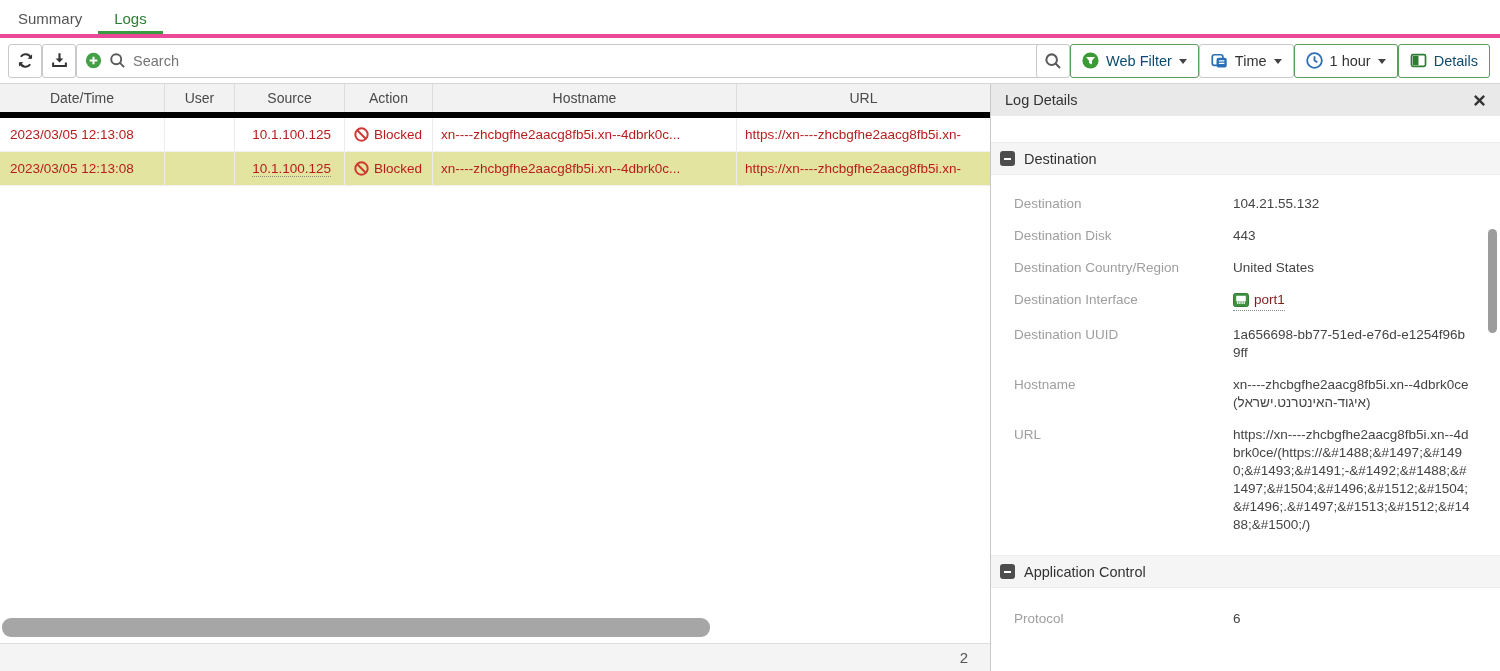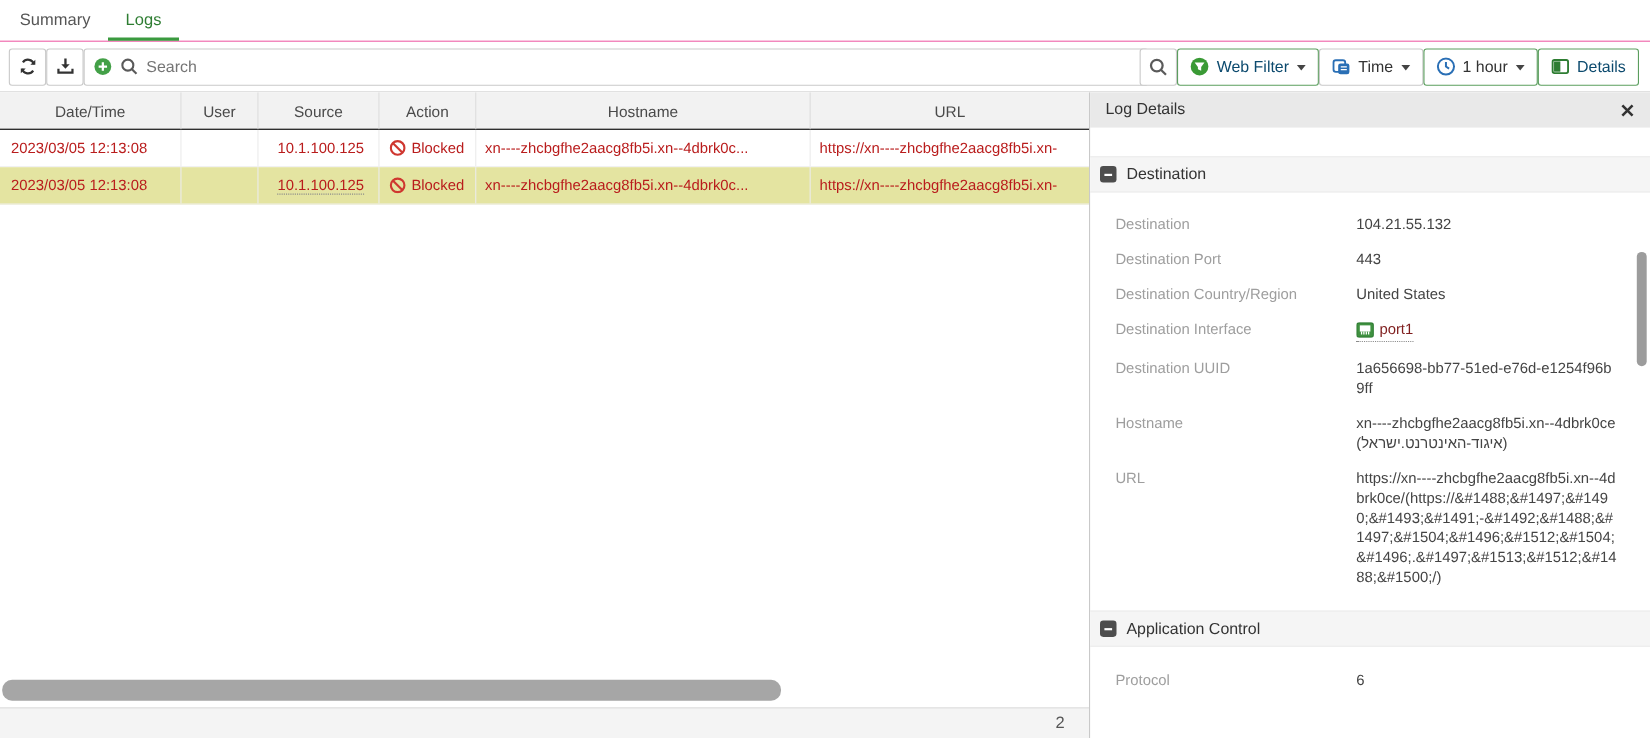--- a/index.html
+++ b/index.html
@@ -1,20 +1,20 @@
 <!DOCTYPE html>
 <html><head>
 <meta charset="utf-8">
 <style>
   * { margin:0; padding:0; box-sizing:border-box; }
   html,body { width:1500px; height:671px; overflow:hidden; background:#fff;
     font-family:"Liberation Sans","DejaVu Sans",sans-serif; color:#333; }
 
   
-  .tabbar { height:38px; border-bottom:1px solid #ec4899; display:flex; align-items:stretch; padding-left:2px; background:#fff; }
+  .tabbar { height:38px; border-bottom:4px solid #ec4899; display:flex; align-items:stretch; padding-left:2px; background:#fff; }
   .tab { padding:0 16px; font-size:15px; line-height:37px; color:#555; cursor:pointer; }
   .tab.active { color:#2e7d32; box-shadow:inset 0 -3px 0 #3a9a3f; }
 
   
   .toolbar { height:46px; display:flex; align-items:center; padding:0 10px 0 8px; border-bottom:1px solid #d5d5d5; background:#fff; }
   .tool-btn { height:34px; border:1px solid #c9c9c9; background:#fff; border-radius:3px;
     display:flex; align-items:center; justify-content:center; cursor:pointer; flex:none; }
   .icon-btn { width:34px; }
   .drop-btn { padding:0 11px; gap:7px; font-size:14.5px; color:#333; }
   .drop-btn.green { border-color:#5b9e5e; }
@@ -23,21 +23,21 @@
   .search-wrap { flex:1 1 auto; height:34px; border:1px solid #c9c9c9; border-radius:3px; display:flex; align-items:center; padding:0 8px; gap:7px; background:#fff; }
   .search-wrap input { border:none; outline:none; flex:1; font-size:14.5px; font-family:inherit; color:#333; background:transparent; }
   .search-wrap input::placeholder { color:#757575; }
   .ico { display:flex; align-items:center; justify-content:center; flex:none; }
 
   
   .main { display:flex; height:587px; }
   .table-area { width:990px; position:relative; background:#fff; }
 
   
-  .thead { display:flex; height:34px; background:#f2f2f2; border-bottom:1px solid #000000; }
+  .thead { display:flex; height:34px; background:#f2f2f2; border-bottom:6px solid #000000; }
   .th { font-size:14px; color:#4a4a4a; display:flex; align-items:center; justify-content:center; border-right:1px solid #ddd; cursor:pointer; }
   .trow { display:flex; height:34px; align-items:stretch; font-size:13.5px; color:#b91c1c; border-bottom:1px solid #f0f0f0; cursor:pointer; }
   .trow.selected { background:#e4e4a1; }
   .td { display:flex; align-items:center; overflow:hidden; white-space:nowrap; border-right:1px solid #ececec; }
   .c-datetime { width:165px; } .c-user { width:70px; } .c-source { width:110px; }
   .c-action { width:88px; } .c-hostname { width:304px; } .c-url { flex:1; border-right:none; }
   .td.c-datetime { padding-left:10px; }
   .td.c-source { justify-content:flex-end; padding-right:13px; }
   .td.c-action { padding-left:9px; gap:5px; }
   .td.c-hostname, .td.c-url { padding-left:8px; }
@@ -235,21 +235,21 @@
         </span>
       <span class="section-title">Destination</span>
     </div>
 
     <div class="fields">
       <div class="field-row">
         <div class="field-label">Destination</div>
         <div class="field-value">104.21.55.132</div>
       </div>
       <div class="field-row">
-        <div class="field-label">Destination Port</div>
+        <div class="field-label">Destination Disk</div>
         <div class="field-value">443</div>
       </div>
       <div class="field-row">
         <div class="field-label">Destination Country/Region</div>
         <div class="field-value">United States</div>
       </div>
       <div class="field-row">
         <div class="field-label">Destination Interface</div>
         <div class="field-value">
           <span class="iface-link">

